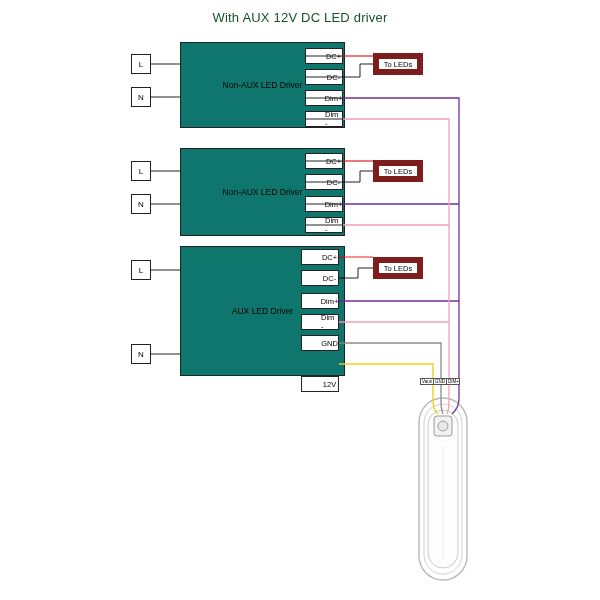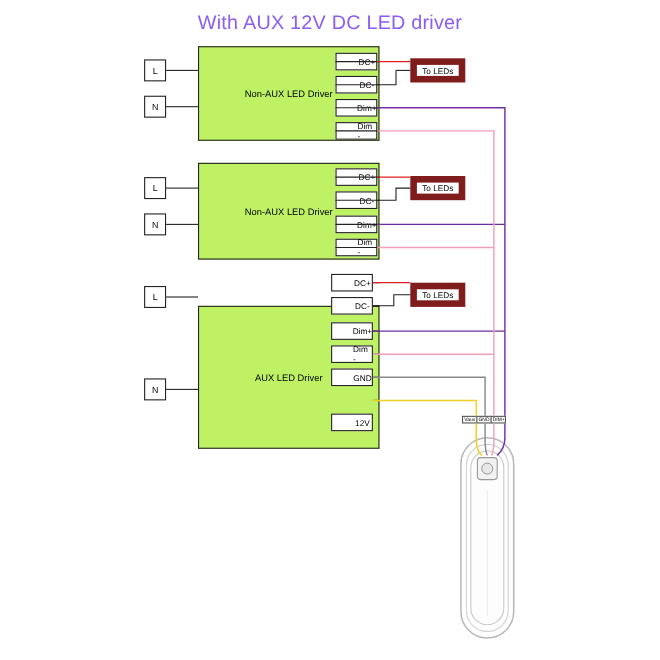--- a/index.html
+++ b/index.html
@@ -16,29 +16,29 @@
     height: 600px;
     background: #ffffff;
     overflow: hidden;
   }
   .title {
     position: absolute;
     left: 0;
     top: 10px;
     width: 600px;
     text-align: center;
-    color: #8b5cf6;
-    font-size: 18px;
+    color: #14532d;
+    font-size: 13px;
     letter-spacing: 0.2px;
   }
   .box {
     position: absolute;
     box-sizing: border-box;
     border: 1px solid #222;
-    background: #bef264;
+    background: #0f766e;
     display: flex;
     align-items: center;
     justify-content: center;
     font-size: 8px;
     color: #000;
     text-align: center;
   }
   .driver-box {
     font-size: 8.5px;
   }
@@ -158,21 +158,21 @@
   <div class="terminal" style="left:305px; top:196px; width:38px; height:16px;">
     <span>Dim+</span>
   </div>
   <div class="terminal" style="left:305px; top:217px; width:38px; height:16px;">
     <span>Dim -</span>
   </div>
   <div class="ledbox" style="left:373px; top:160px; width:50px; height:22px;">
     <span>To LEDs</span>
   </div>
 
-  <div class="box driver-box" style="left:180px; top:246px; width:165px; height:130px;margin-top:32px;">
+  <div class="box driver-box" style="left:180px; top:246px; width:165px; height:130px;">
     <span>AUX  LED Driver</span>
   </div>
   <div class="ln-box" style="left:131px; top:260px; width:20px; height:20px;">
     <span>L</span>
   </div>
   <div class="ln-box" style="left:131px; top:344px; width:20px; height:20px;">
     <span>N</span>
   </div>
   <div class="terminal" style="left:301px; top:249px; width:38px; height:16px;">
     <span>DC+</span>

